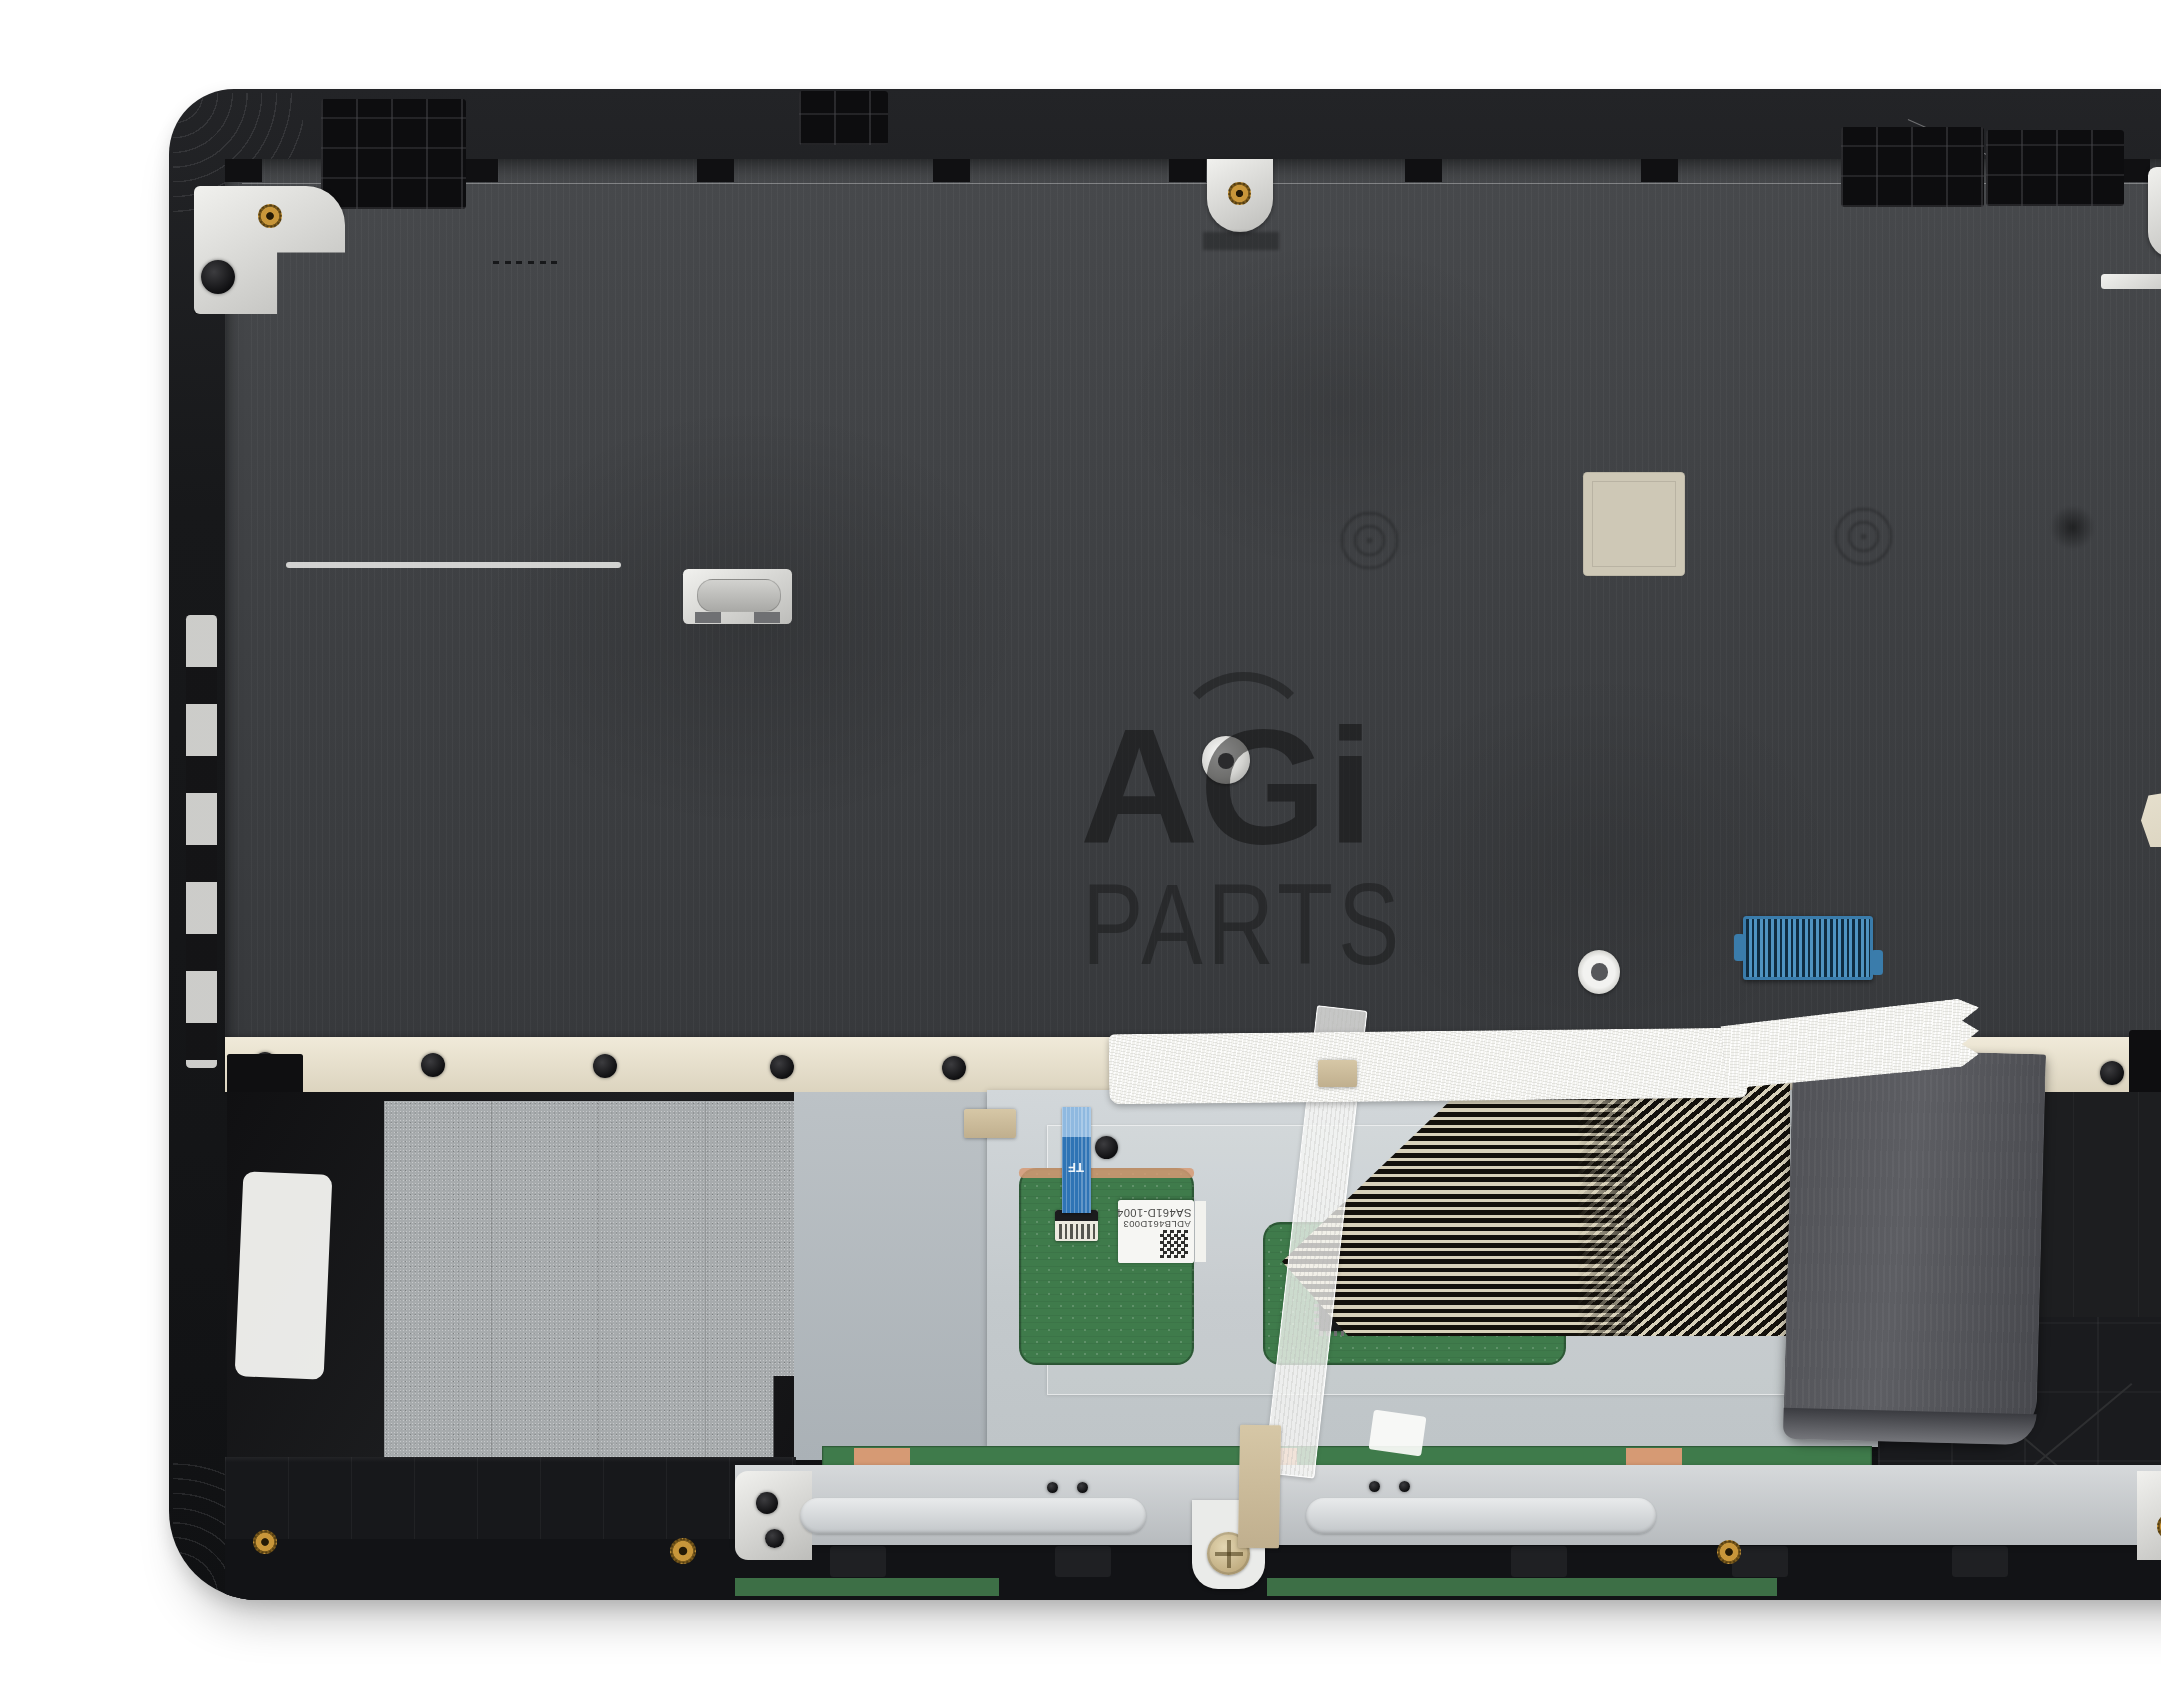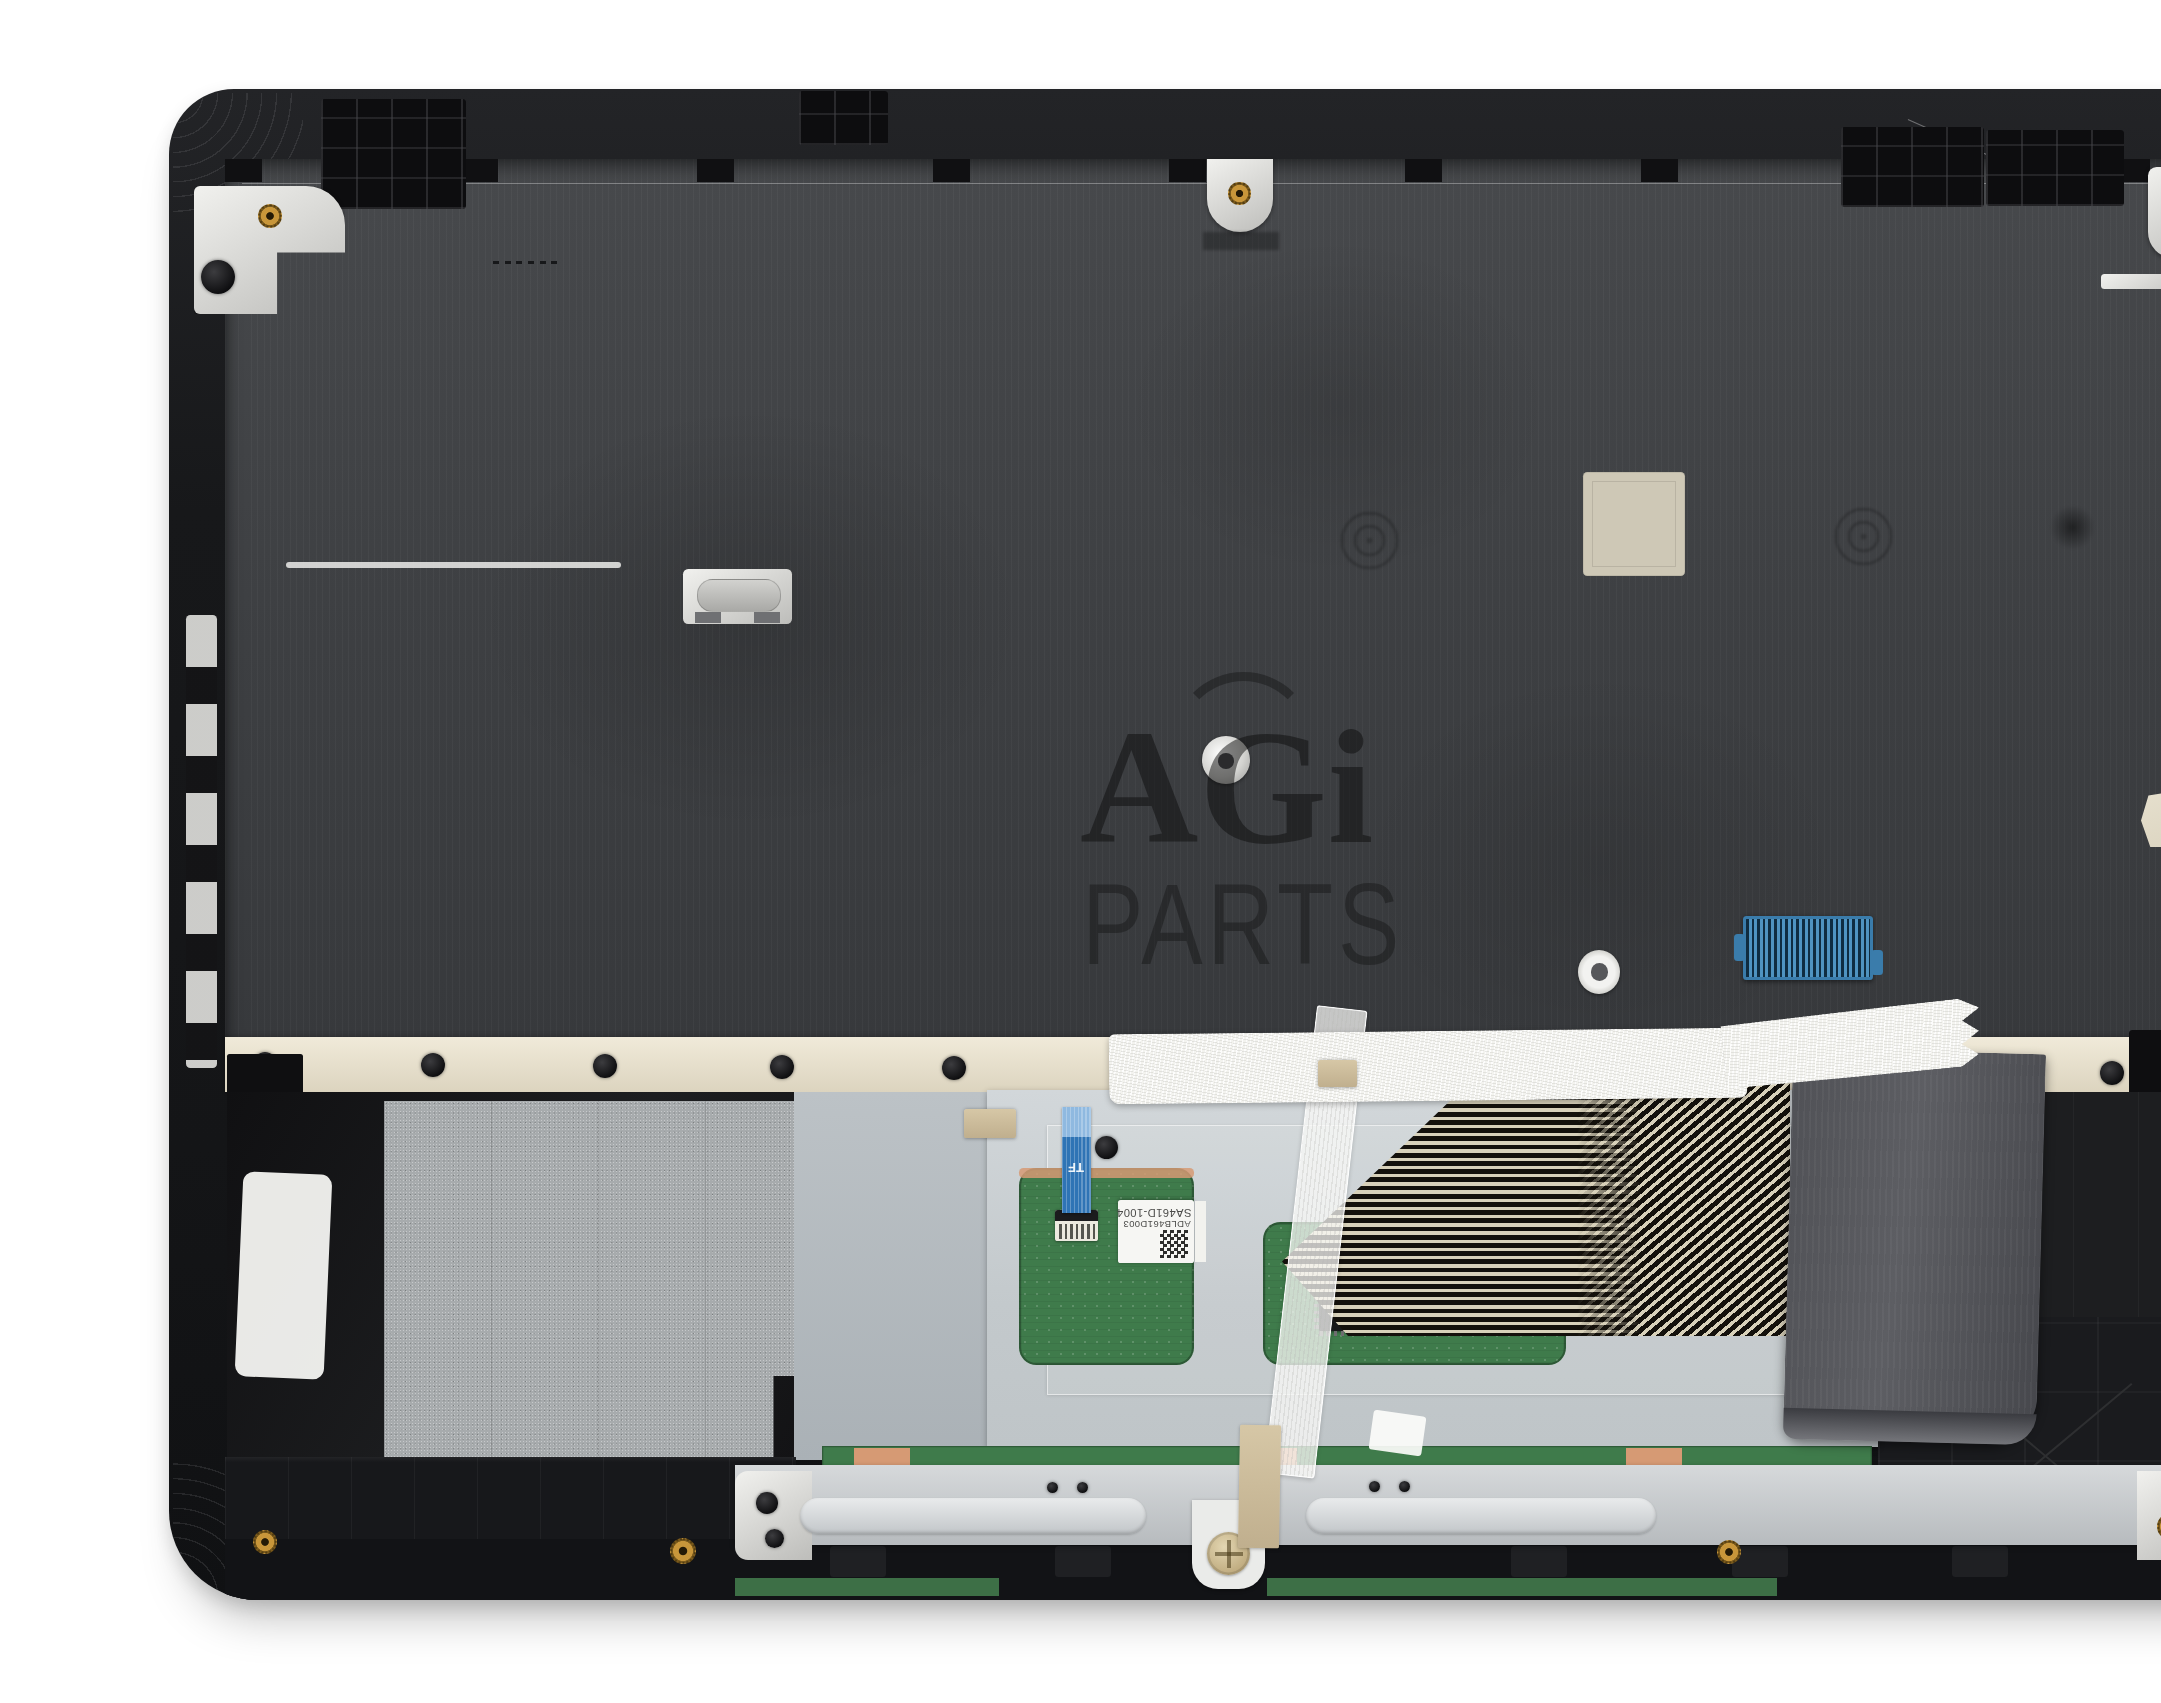--- a/index.html
+++ b/index.html
@@ -11,21 +11,21 @@
         box-shadow:0 35px 48px -21.6px rgba(0,0,0,.28),0 6px 17.3px rgba(0,0,0,.12);}
   .ribs{background:repeating-radial-gradient(circle at 0 0,rgba(130,130,134,.35) 0 1.3px,transparent 1.3px 14.7px);opacity:.55;}
   .screw{border-radius:50%;background:radial-gradient(circle at 38% 35%,#3c3c3f,#0e0e10 72%);box-shadow:0 0 3.5px rgba(0,0,0,.55);}
   .brass{border-radius:50%;background:radial-gradient(circle,#241a06 0 24%,#c8963a 30% 62%,#7a5a1c 66%);border:2.2px dotted rgba(58,42,10,.6);box-sizing:border-box;}
   .silver{background:linear-gradient(150deg,#f1f1ee,#bdbdba);}
   .fiber{background-color:#f3f3ef;background-image:repeating-linear-gradient(12deg,rgba(188,188,182,.32) 0 0.9px,transparent 0.9px 3px),repeating-linear-gradient(100deg,rgba(255,255,255,.85) 0 1.3px,transparent 1.3px 3.9px);box-shadow:0 2.2px 6px rgba(0,0,0,.28);}
   .tan{background:linear-gradient(#d6c7a6,#c0af8e);box-shadow:0 0.9px 3.5px rgba(0,0,0,.3);}
   .pcb{background-color:#3f7b4b;background-image:radial-gradient(rgba(255,255,255,.17) 0.9px,transparent 1.3px),repeating-linear-gradient(0deg,rgba(0,0,0,.06) 0 0.9px,transparent 0.9px 7px);background-size:12px 12px,auto;box-shadow:inset 0 0 0 2.2px rgba(0,0,0,.28);border-radius:17.3px;}
   .qr{background:repeating-conic-gradient(#2e2e2c 0% 25%,#f7f7f4 0% 50%) 0 0/7px 7px;border:1.7px solid #f7f7f4;}
   .blackmod{background:#0d0d0f;border-radius:3.5px;background-image:repeating-linear-gradient(90deg,rgba(70,70,74,.5) 0 1.7px,transparent 1.7px 35px),repeating-linear-gradient(0deg,rgba(70,70,74,.4) 0 1.7px,transparent 1.7px 30px);}
-  .wm{color:rgba(12,12,12,.5);font-weight:700;font-family:Liberation Serif, serif;}
+  .wm{color:rgba(12,12,12,.5);font-weight:700;}
   .stk{font-size:11.2px;color:#4c4c4a;line-height:1.2;letter-spacing:0.4px;white-space:nowrap;}
 </style>
 </head>
 <body>
 
 <div id="canvas">
 
   <div id="part">
 
     <div class="a ribs" style="left:3.5px;top:3.5px;width:130px;height:130px;"></div>

